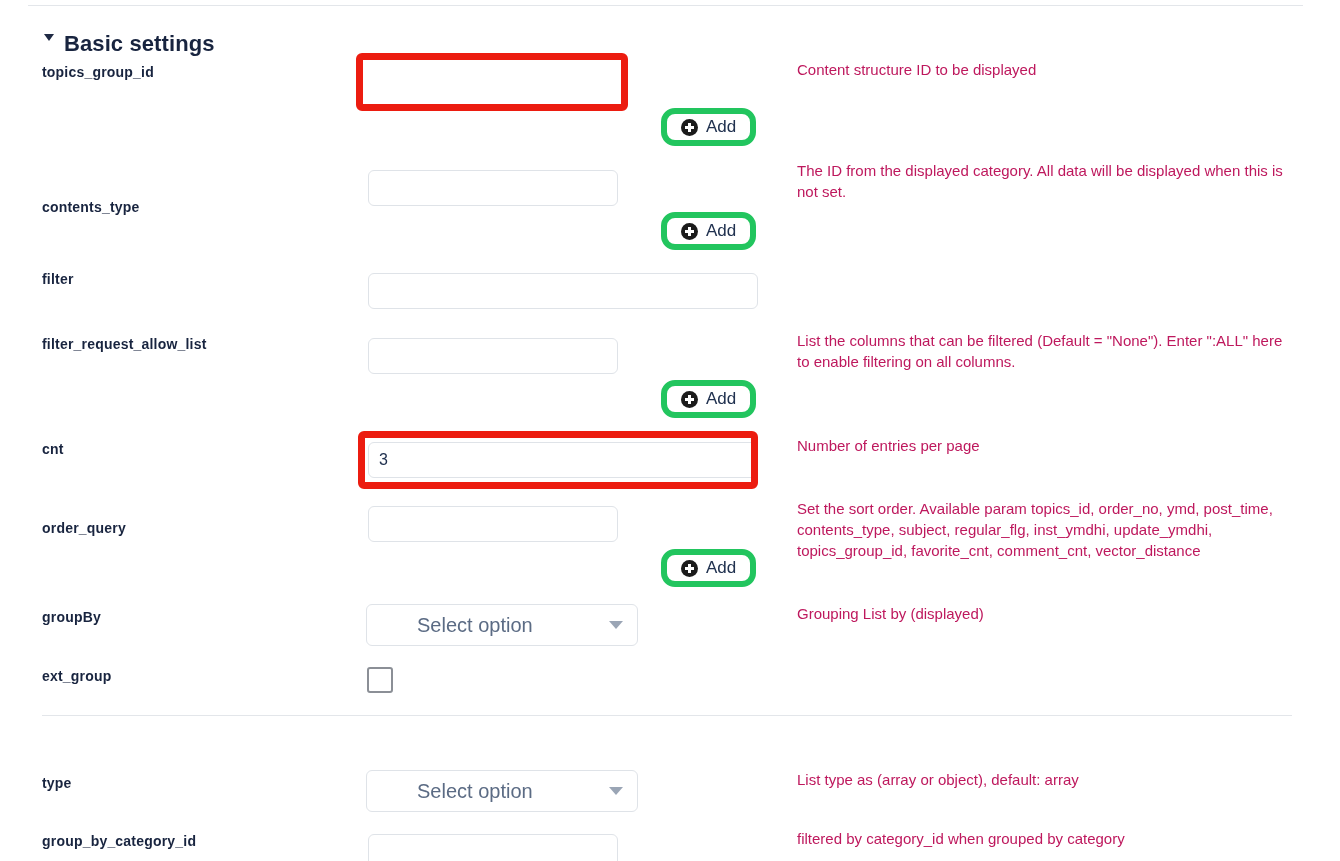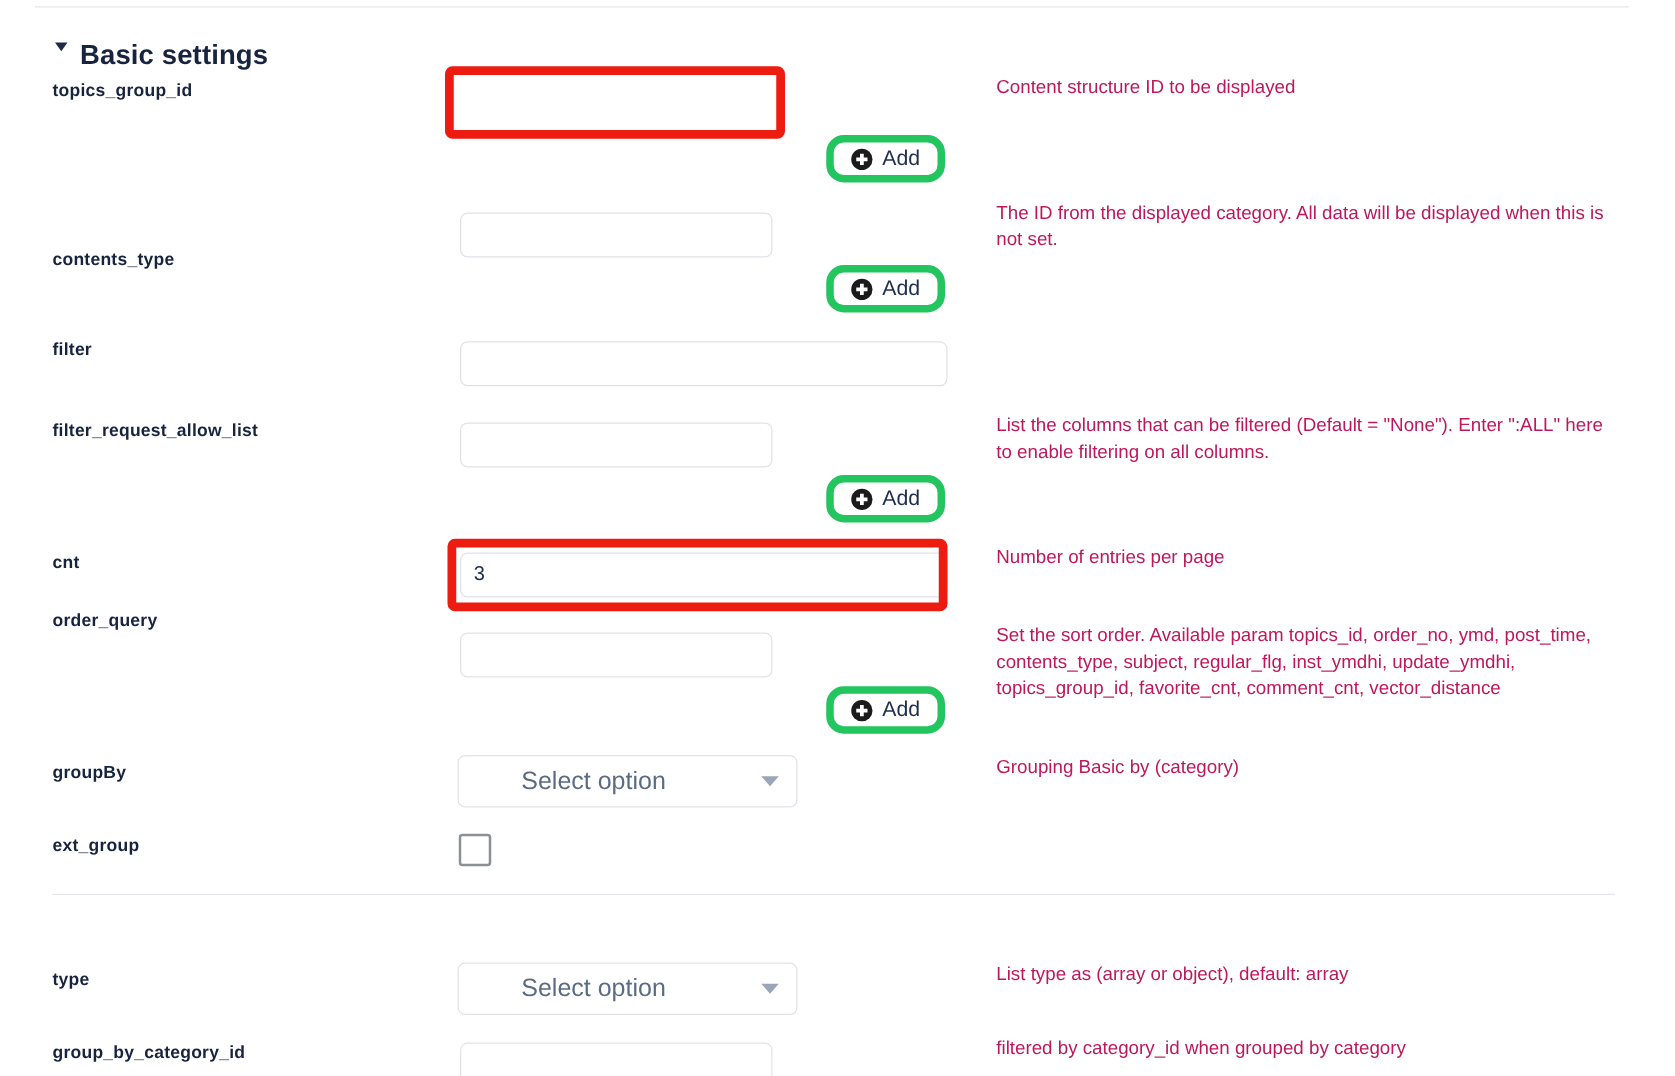--- a/index.html
+++ b/index.html
@@ -220,34 +220,34 @@
     <span class="plus-icon"></span>
     <span class="add-label">Add</span>
   </div>
   <div class="help-text" style="top:330px;">List the columns that can be filtered (Default = "None"). Enter ":ALL" here to enable filtering on all columns.</div>
 
   <div class="field-label" style="top:441px;">cnt</div>
   <input class="text-input w-wide" style="top: 442px;" value="3">
   <div class="redbox" style="left:358px; top:431px; width:400px; height:58px;"></div>
   <div class="help-text" style="top:435px;">Number of entries per page</div>
 
-  <div class="field-label" style="top:488px;">order_query</div>
+  <div class="field-label" style="top:520px;">order_query</div>
   <input class="text-input w-std" style="top: 506px;" value="">
   <div class="add-button" style="top:549px;">
     <span class="plus-icon"></span>
     <span class="add-label">Add</span>
   </div>
   <div class="help-text" style="top:498px; width:520px;">Set the sort order. Available param topics_id, order_no, ymd, post_time, contents_type, subject, regular_flg, inst_ymdhi, update_ymdhi, topics_group_id, favorite_cnt, comment_cnt, vector_distance</div>
 
   <div class="field-label" style="top:609px;">groupBy</div>
   <div class="select-box" style="top:604px;">
     <span class="select-text">Select option</span>
     <span class="caret-down"></span>
   </div>
-  <div class="help-text" style="top:603px;">Grouping Basic by (category)</div>
+  <div class="help-text" style="top:603px;">Grouping List by (displayed)</div>
 
   <div class="field-label" style="top:668px;">ext_group</div>
   <div class="checkbox" style="left:367px; top:667px;"></div>
 
   <div class="divider mid"></div>
 
 
   <div class="field-label" style="top:775px;">type</div>
   <div class="select-box" style="top:770px;">
     <span class="select-text">Select option</span>

